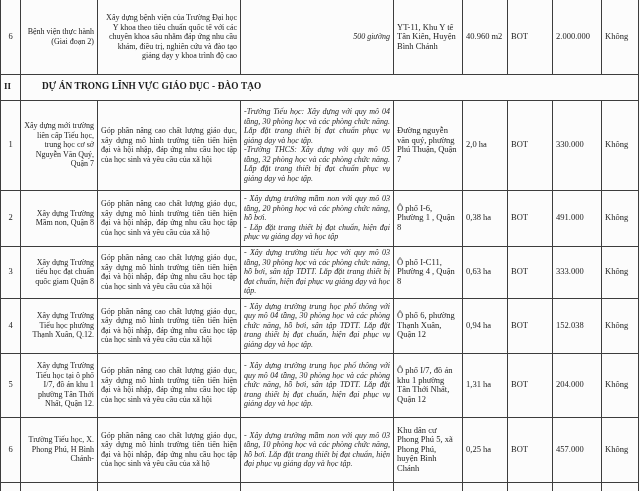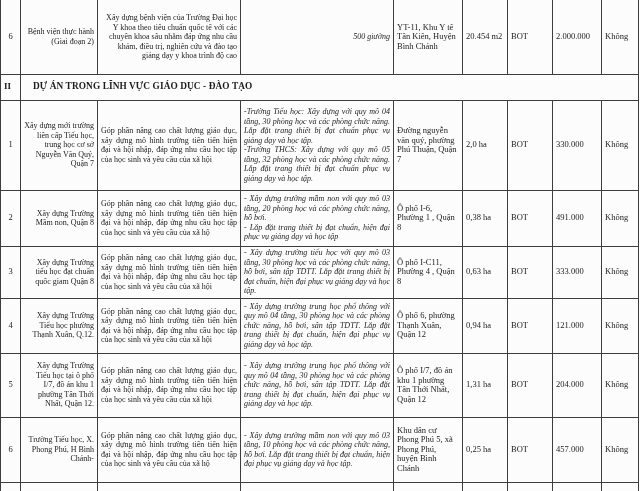--- a/index.html
+++ b/index.html
@@ -28,21 +28,21 @@
   }
   tr.first td{border-top:none;}
   tr.cut td{border-bottom:none;height:9px;padding:0;}
   .c-idx{text-align:center;font-size:8.5px;padding:1px 1px;}
   .c-name{text-align:right;}
   .c-obj{text-align:justify;}
   .c-scale{text-align:justify;white-space:pre-line;font-style:italic;}
   .center{text-align:right;}
   .c-loc,.c-area,.c-form,.c-cap,.c-other{text-align:left;font-size:8.5px;}
   .sec-idx{font-weight:bold;text-align:left;font-size:9px;}
-  .sec-title{font-weight:bold;font-size:9.3px;text-align:left;padding-left:12px;letter-spacing:.1px;}
+  .sec-title{font-weight:bold;font-size:9.3px;text-align:left;padding-left:21px;letter-spacing:.1px;}
 </style>
 </head>
 <body>
 
 <div class="page">
   <table class="doc">
     <colgroup>
       <col style="width:20px">
         <col style="width:77px">
         <col style="width:143px">
@@ -54,21 +54,21 @@
         <col style="width:37px">
     </colgroup>
     <tbody>
 
       <tr class="first" style="height:74px">
         <td class="c-idx">6</td>
         <td class="c-name">Bệnh viện thực hành (Giai đoạn 2)</td>
         <td class="c-obj center">Xây dựng bệnh viện của Trường Đại học Y khoa theo tiêu chuẩn quốc tế với các chuyên khoa sâu nhằm đáp ứng nhu cầu khám, điều trị, nghiên cứu và đào tạo giảng dạy y khoa trình độ cao</td>
         <td class="c-scale center">500 giường</td>
         <td class="c-loc">YT-11, Khu Y tế Tân Kiên, Huyện Bình Chánh</td>
-        <td class="c-area">20.454 m2</td>
+        <td class="c-area">40.960 m2</td>
         <td class="c-form">BOT</td>
         <td class="c-cap">2.000.000</td>
         <td class="c-other">Không</td>
       </tr>
 
       <tr style="height:26px">
         <td class="sec-idx">II</td>
         <td class="sec-title" colspan="8">DỰ ÁN TRONG LĨNH VỰC GIÁO DỤC - ĐÀO TẠO</td>
       </tr>
 
@@ -111,21 +111,21 @@
       </tr>
 
       <tr style="height:55px">
         <td class="c-idx">4</td>
         <td class="c-name">Xây dựng Trường Tiểu học phường Thạnh Xuân, Q.12.</td>
         <td class="c-obj">Góp phần nâng cao chất lượng giáo dục, xây dựng mô hình trường tiên tiến hiện đại và hội nhập, đáp ứng nhu cầu học tập của học sinh và yêu cầu của xã hội</td>
         <td class="c-scale">- Xây dựng trường trung học phổ thông với quy mô 04 tầng, 30 phòng học và các phòng chức năng, hồ bơi, sân tập TDTT. Lắp đặt trang thiết bị đạt chuẩn, hiện đại phục vụ giảng dạy và học tập.</td>
         <td class="c-loc">Ô phố 6, phường Thạnh Xuân, Quận 12</td>
         <td class="c-area">0,94 ha</td>
         <td class="c-form">BOT</td>
-        <td class="c-cap">121.000</td>
+        <td class="c-cap">152.038</td>
         <td class="c-other">Không</td>
       </tr>
 
       <tr style="height:64px">
         <td class="c-idx">5</td>
         <td class="c-name">Xây dựng Trường Tiểu học tại ô phố I/7, đồ án khu 1 phường Tân Thới Nhất, Quận 12.</td>
         <td class="c-obj">Góp phần nâng cao chất lượng giáo dục, xây dựng mô hình trường tiên tiến hiện đại và hội nhập, đáp ứng nhu cầu học tập của học sinh và yêu cầu của xã hội</td>
         <td class="c-scale">- Xây dựng trường trung học phổ thông với quy mô 04 tầng, 30 phòng học và các phòng chức năng, hồ bơi, sân tập TDTT. Lắp đặt trang thiết bị đạt chuẩn, hiện đại phục vụ giảng dạy và học tập.</td>
         <td class="c-loc">Ô phố I/7, đồ án khu 1 phường Tân Thới Nhất, Quận 12</td>
         <td class="c-area">1,31 ha</td>

